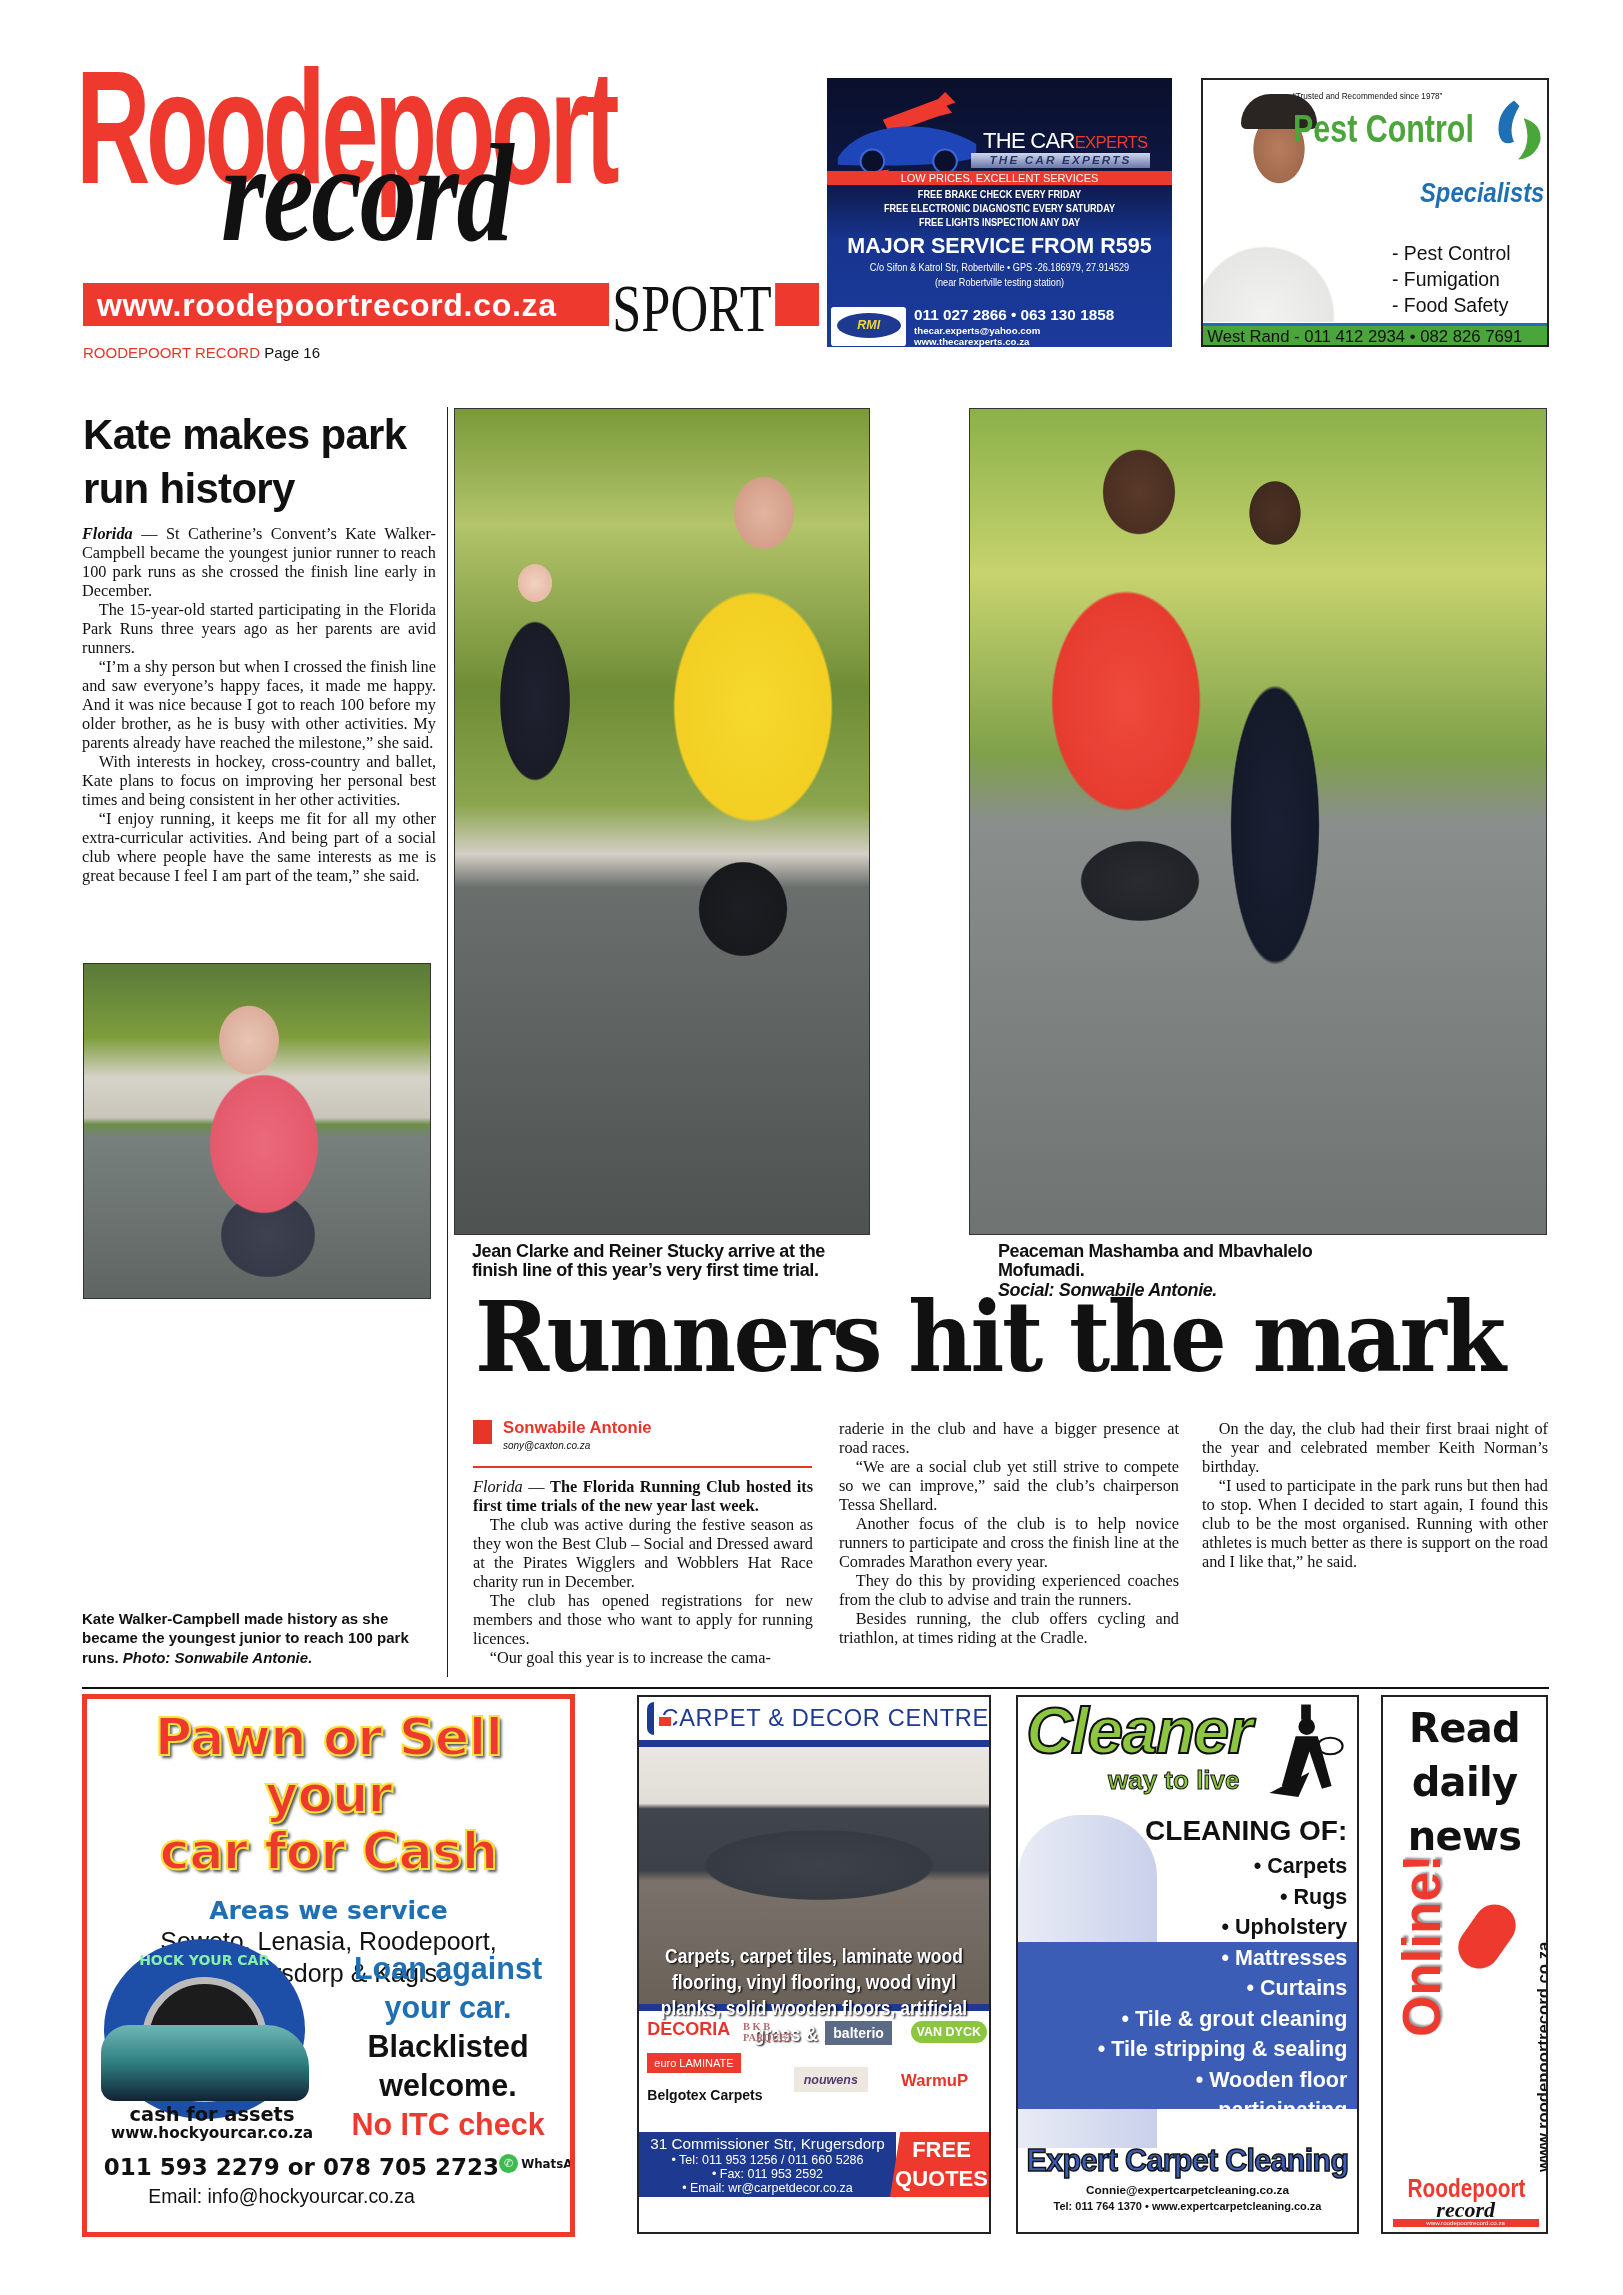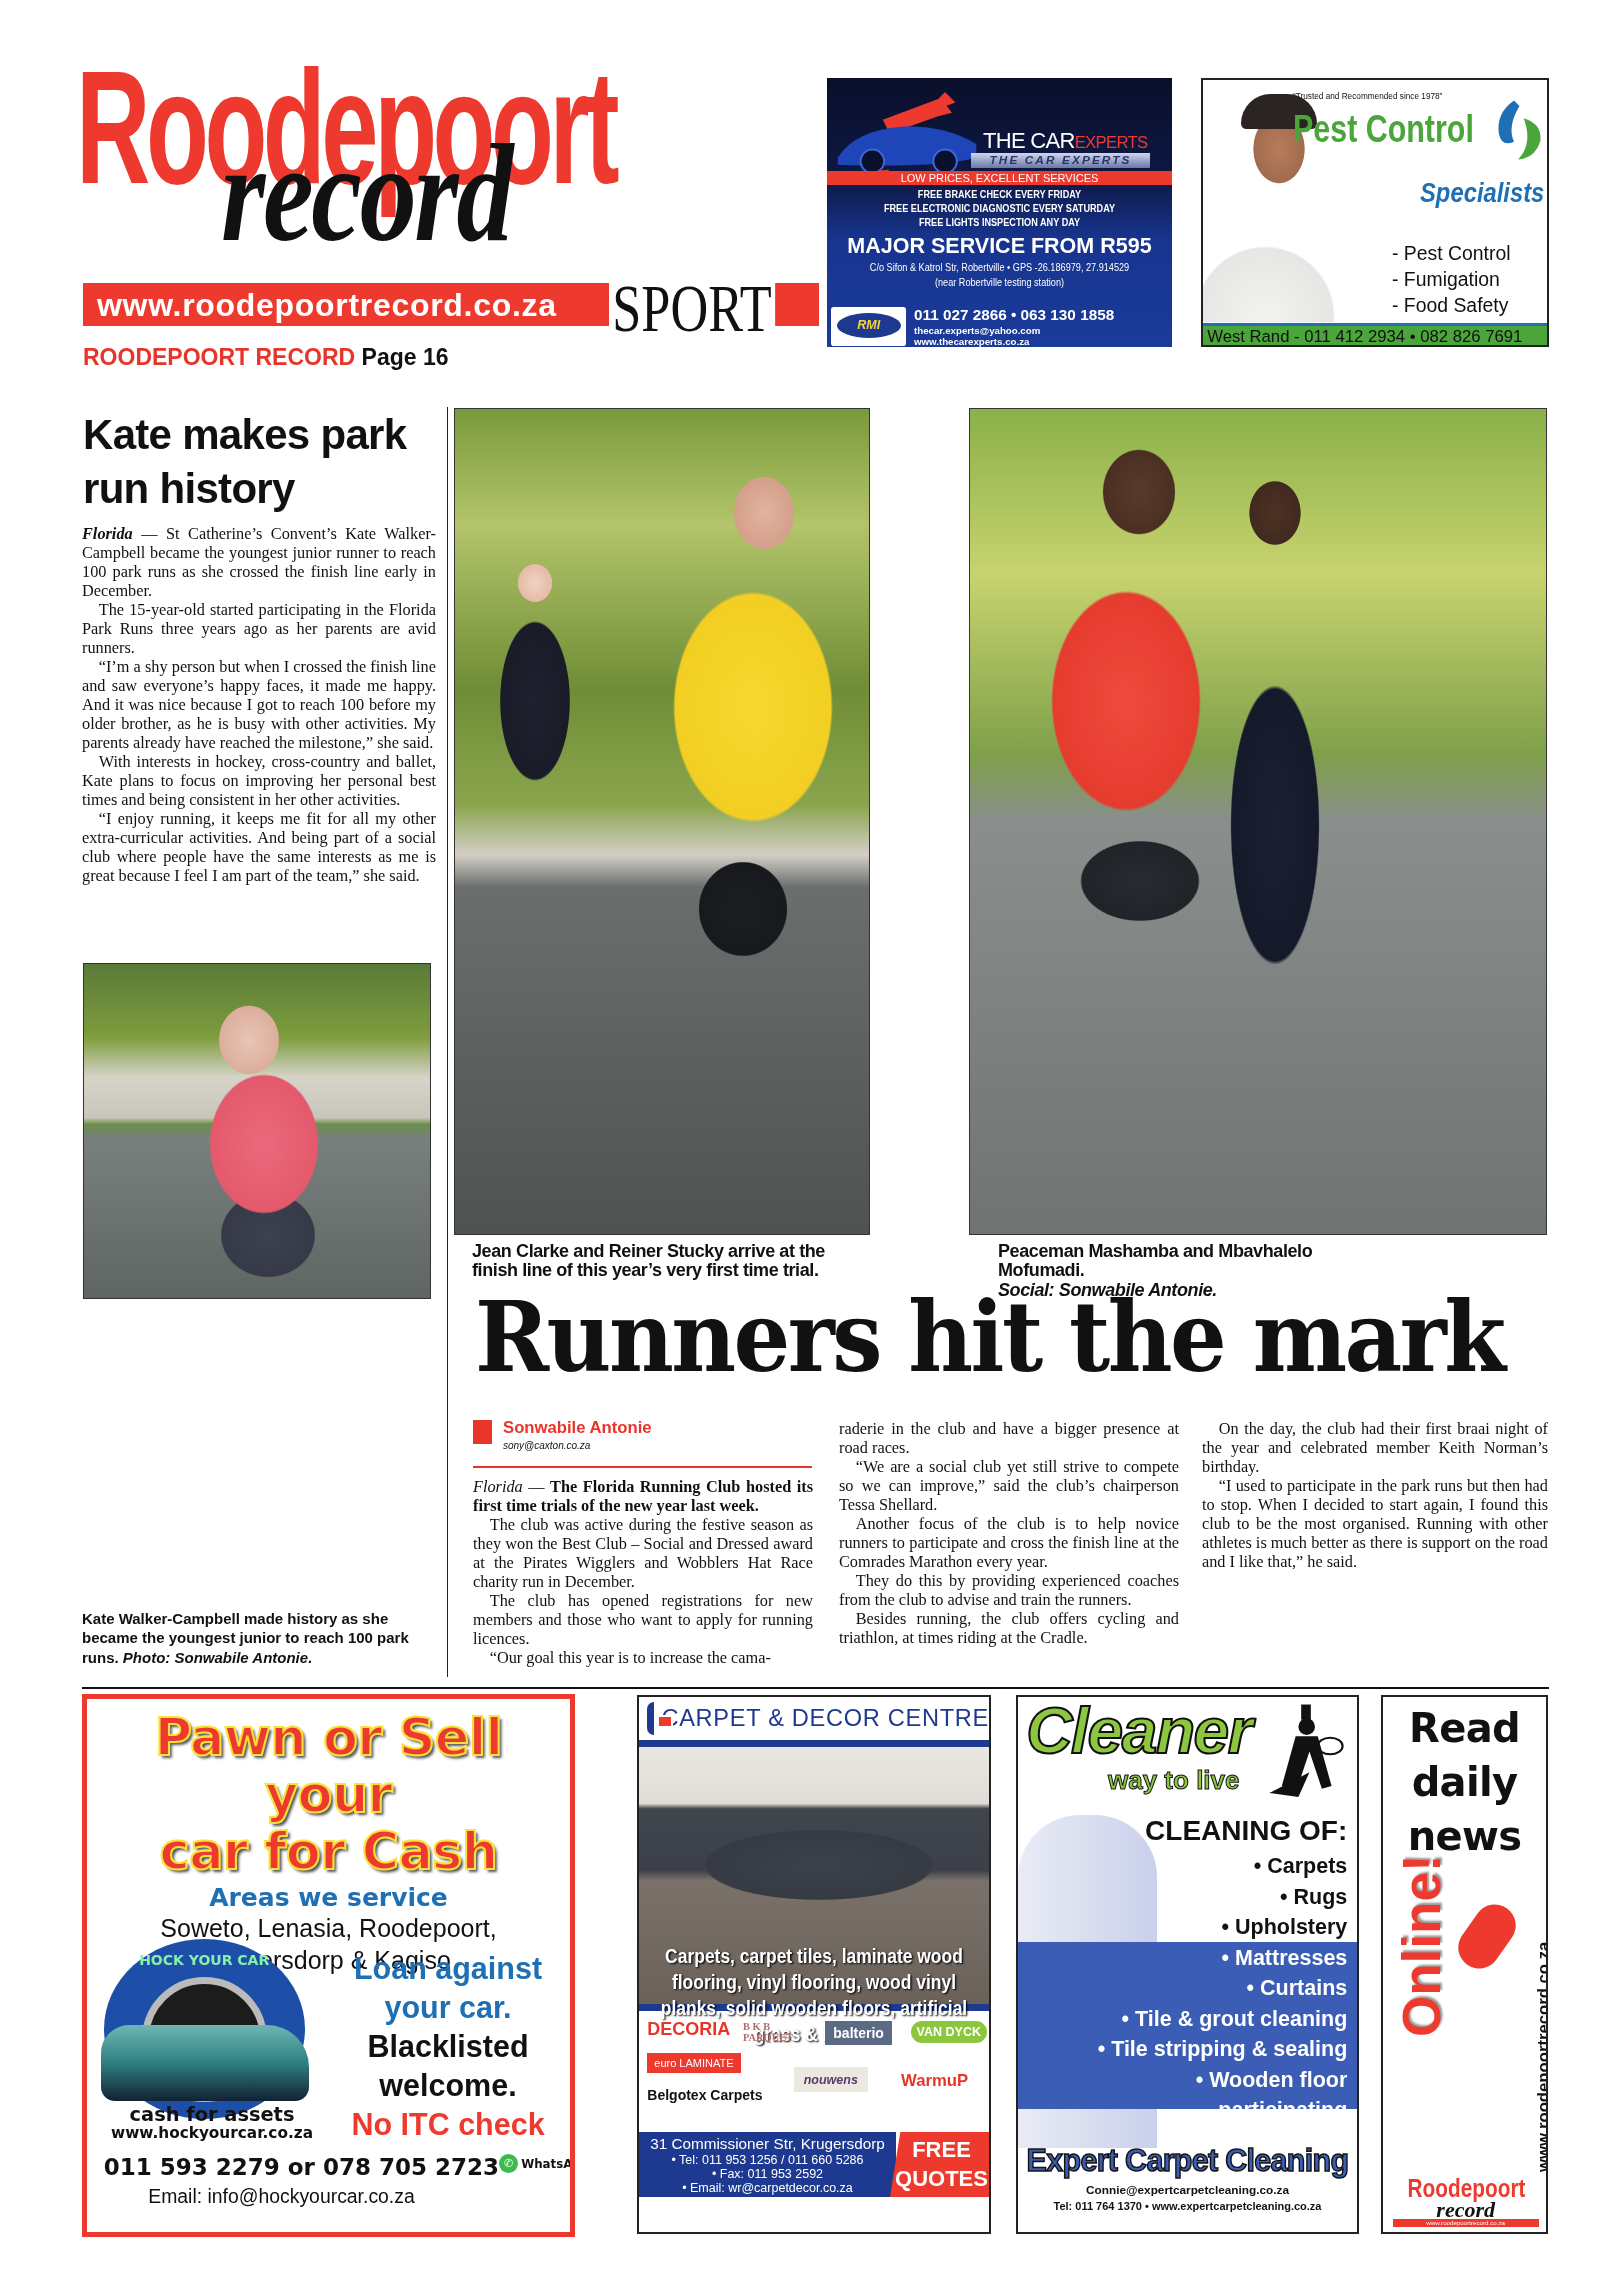--- a/index.html
+++ b/index.html
@@ -13,22 +13,22 @@
     letter-spacing: -7px; transform: scaleX(0.64); transform-origin: left top; white-space: nowrap; }
   .mast-record { left: 221px; top: 124px; color: #111; font-family: "Liberation Serif", serif;
     font-style: italic; font-weight: 700; font-size: 139px; line-height: 139px; letter-spacing: -2.8px;
     transform: scaleX(0.82); transform-origin: left top; white-space: nowrap; }
   .mast-bar { left: 83px; top: 283px; width: 736px; height: 43px; background: #ee3a2e; }
   .mast-url { left: 97px; top: 285px; color: #fff; font-family: "Liberation Sans", sans-serif;
     font-weight: 700; font-size: 32px; line-height: 40px; letter-spacing: 0.7px; white-space: nowrap; }
   .mast-sport { left: 609px; top: 276px; height: 64px; padding: 0 4.2px; background: #fff; color: #111;
     font-family: "Liberation Serif", serif; font-size: 67px; line-height: 64px; transform: scaleX(0.78);
     transform-origin: left top; white-space: nowrap; }
-  .pageline { left: 83px; top: 344px; font-family: "Liberation Sans", sans-serif; font-weight: 700;
-    font-size: 23px; white-space: nowrap; }
+  .pageline { left: 83px; top: 344px; font-family: "Liberation Sans", sans-serif; font-weight: 400;
+    font-size: 15px; white-space: nowrap; }
   .pageline .red { color: #e8352a; }
 
   
   .car-ad { left: 827px; top: 78px; width: 345px; height: 269px;
     background: linear-gradient(180deg, #0a0f2a 0%, #0d1845 38%, #17358f 60%, #1b3a9a 100%); color: #fff;
     font-family: "Liberation Sans", sans-serif; overflow: hidden; }
   .car-ad .car-logo { position: absolute; left: 7px; top: 14px; width: 146px; height: 90px; }
   .car-ad .brand { position: absolute; left: 156px; top: 50px; font-size: 22px; white-space: nowrap; letter-spacing: -0.7px; }
   .car-ad .brand .exp { color: #ee3a2e; font-size: 16.7px; }
   .car-ad .brand2 { position: absolute; left: 144px; top: 75px; width: 179px; height: 15.3px;
@@ -124,21 +124,21 @@
   .col-1 { left: 473px; top: 1477px; width: 340px; }
   .col-2 { left: 839px; top: 1419px; width: 340px; }
   .col-3 { left: 1202px; top: 1419px; width: 346px; }
   .lead { font-weight: 700; }
 
   
   .pawn-ad { left: 82px; top: 1694px; width: 493px; height: 543px; border: 5.6px solid #ee3a2e; background: #fff;
     font-family: "DejaVu Sans", sans-serif; text-align: center; overflow: hidden; }
   .pawn-ad .h1 { margin-top: 9.7px; color: #ee3a2e; font-weight: 700; font-size: 51px; line-height: 57px;
     -webkit-text-stroke: 2.1px #f6e23a; text-shadow: 2.8px 2.8px 2.8px #555; letter-spacing: -0.7px; }
-  .pawn-ad .areas { color: #1f6fb5; font-weight: 700; font-size: 25px; margin-top: 3px; }
+  .pawn-ad .areas { color: #1f6fb5; font-weight: 700; font-size: 25px; margin-top: 16px; }
   .pawn-ad .towns { font-size: 25px; line-height: 32px; font-family: "Liberation Sans", sans-serif; }
   .pawn-ad .hock { position: absolute; left: 16.7px; top: 240px; width: 201px; height: 180px; border-radius: 50%; background: #1d4ea8;
     color: #86efac; font-weight: 700; font-size: 14px; }
   .pawn-ad .hock .inner { position: absolute; left: 38px; top: 38px; width: 125px; height: 125px; border-radius: 50%; background: #1c1c1c; border: 7px solid #bbb; }
   .pawn-ad .hock .txt { position: absolute; left: 0; top: 12.5px; width: 100%; text-align: center; }
   .pawn-ad .carimg { position: absolute; left: 14px; top: 326px; width: 208px; height: 76px; border-radius: 28px 42px 14px 14px;
     background: linear-gradient(180deg,#6eb6b4 0%,#2f7f80 50%,#123 100%); }
   .pawn-ad .cash { position: absolute; left: 0; top: 405px; width: 250px; font-weight: 700; font-size: 19.4px; line-height: 21px; }
   .pawn-ad .hurl { position: absolute; left: 0; top: 426px; width: 250px; font-weight: 700; font-size: 15.3px; line-height: 16.7px; }
   .pawn-ad .right { position: absolute; left: 243px; top: 250px; width: 236px; font-size: 30.5px; line-height: 39px; font-family: "Liberation Sans", sans-serif; }

